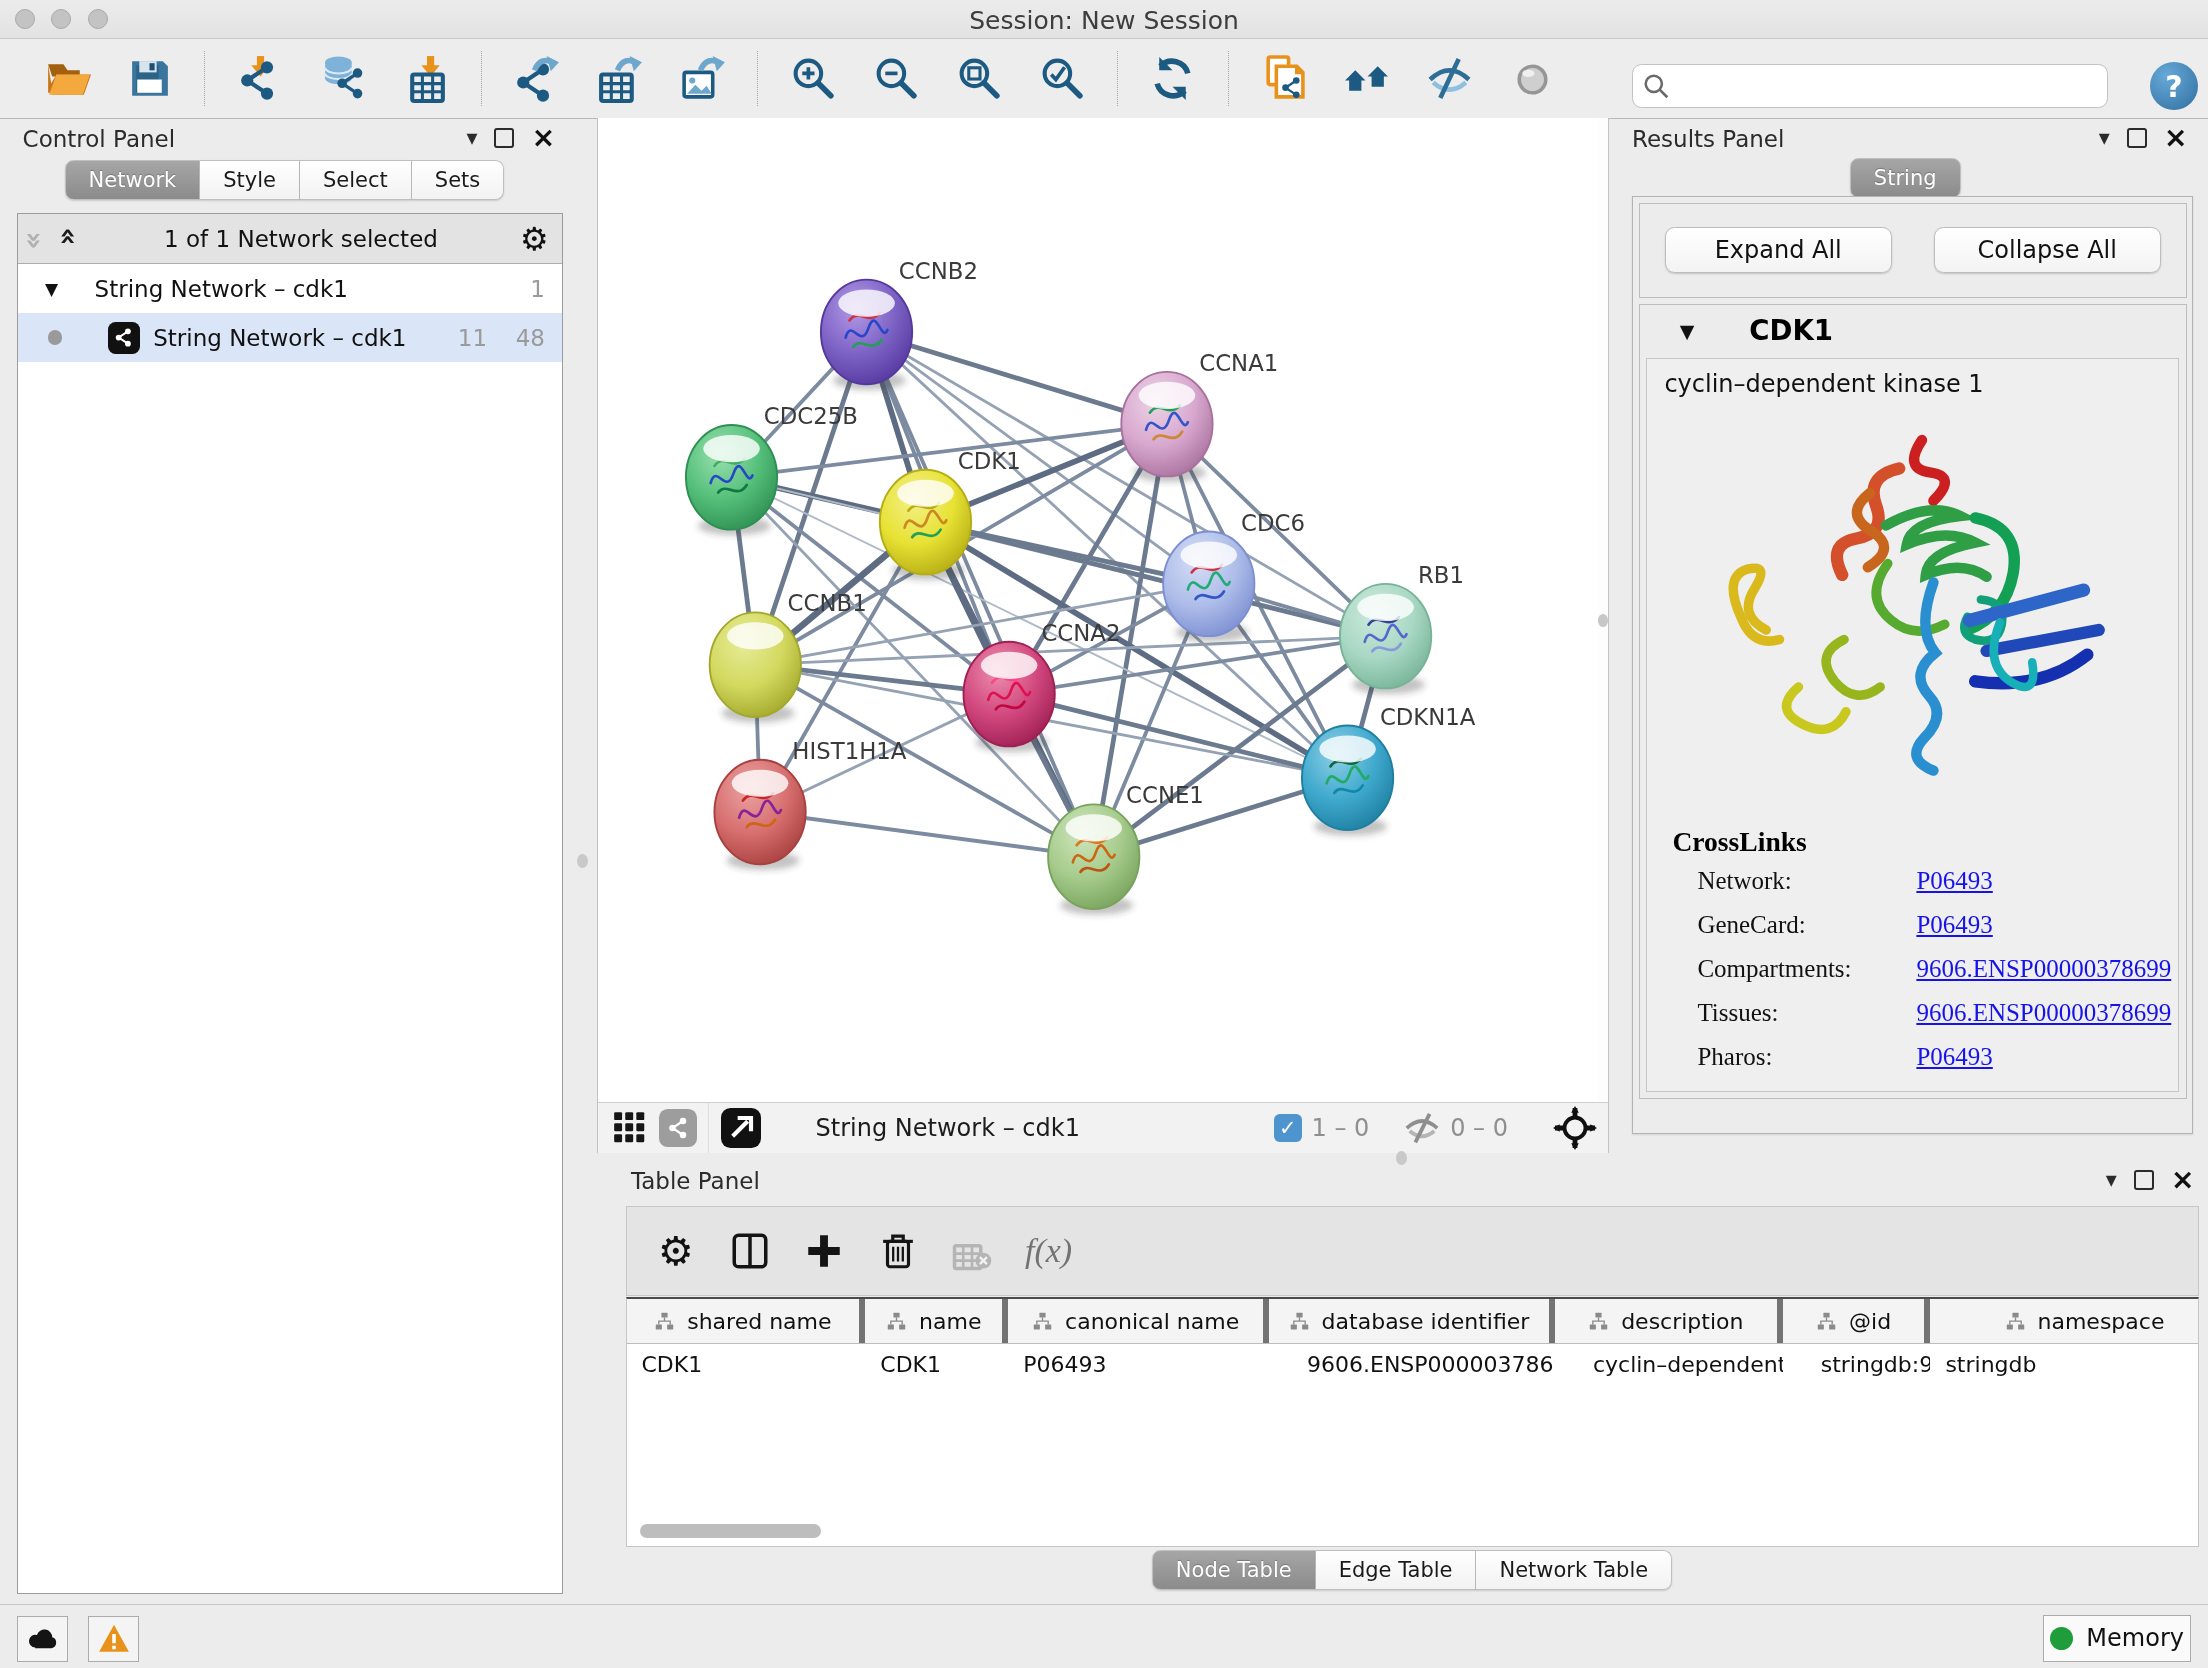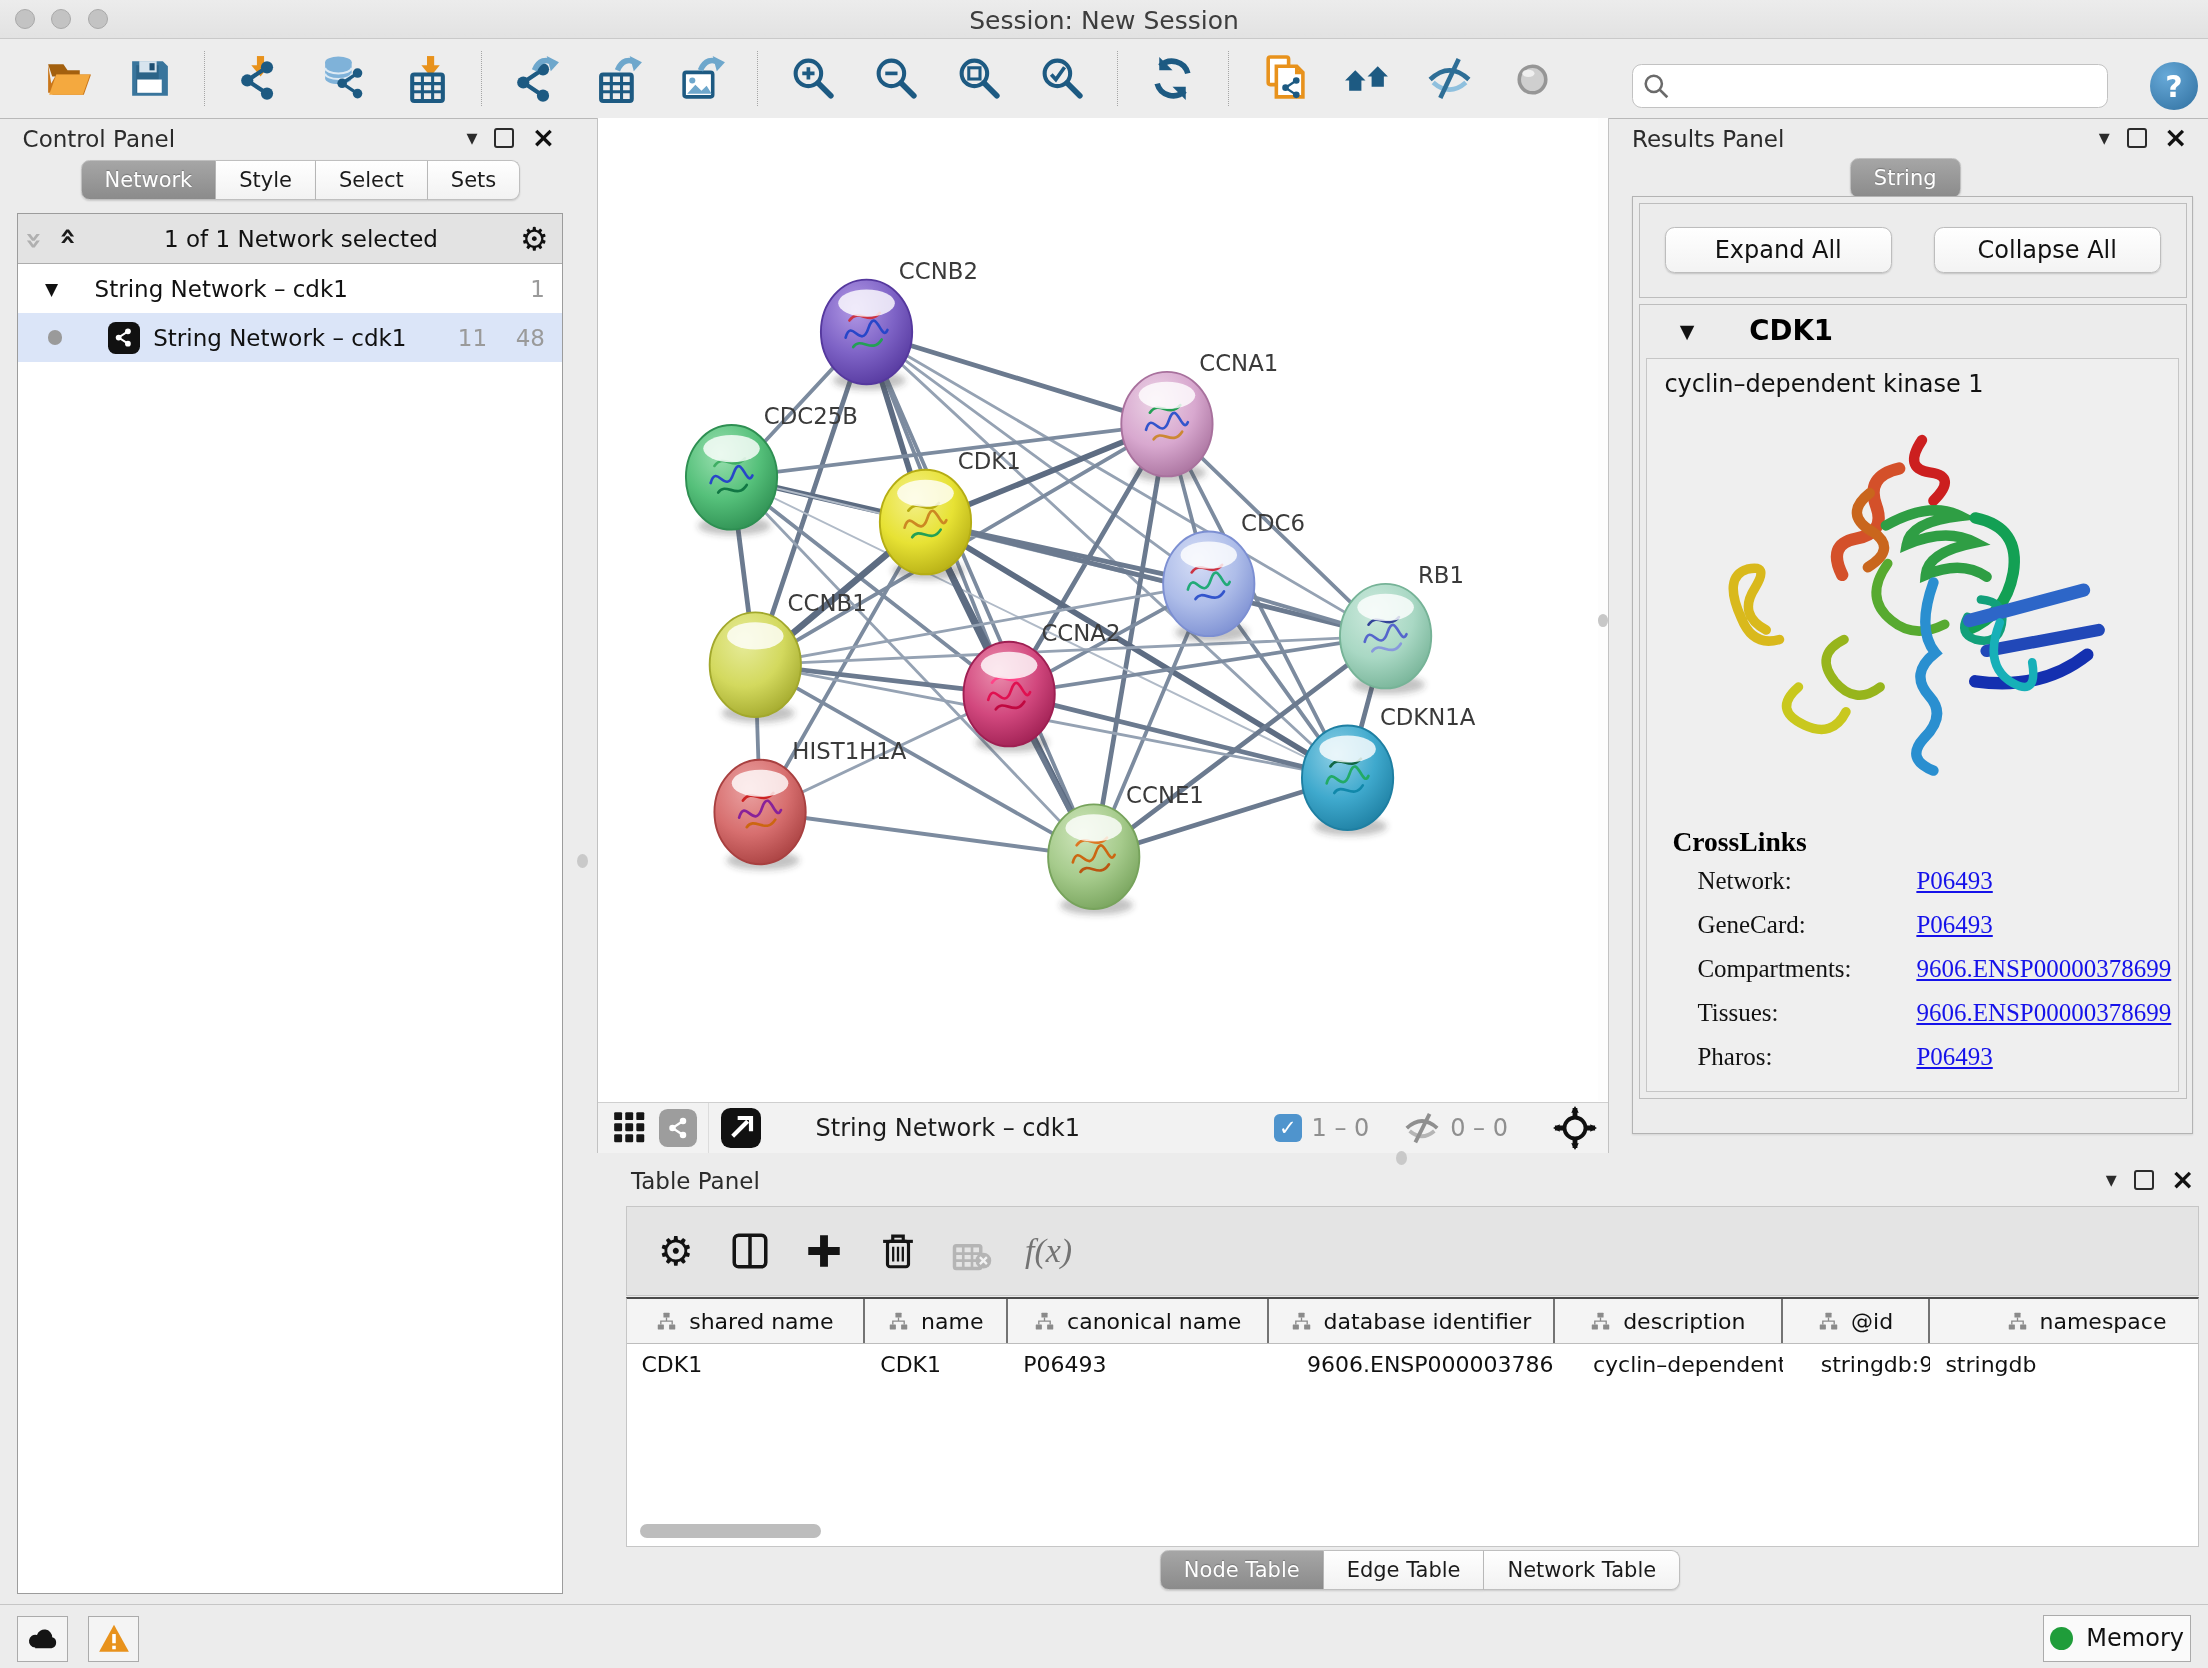--- a/index.html
+++ b/index.html
@@ -23,21 +23,21 @@
   #help-btn{position:absolute;left:2150px;top:23px;width:48px;height:48px;border-radius:50%;background:radial-gradient(circle at 35% 30%,#67a9d8,#2f6f9f);color:#fff;font-weight:bold;font-size:30px;display:flex;align-items:center;justify-content:center;}
 
   
   .panel-head{position:absolute;left:15px;right:9.5px;top:3.8px;height:28.5px;font-size:23px;color:#2b2b2b;}
   .head-btns{position:absolute;right:3.8px;top:1.9px;display:flex;align-items:center;gap:17px;}
   .hb-collapse{font-size:14.3px;color:#2b2b2b;}
   .hb-float{width:16px;height:16px;border:2.4px solid #2b2b2b;border-radius:2.9px;}
   .hb-close{font-size:28.5px;font-weight:bold;color:#111;line-height:19px;}
 
   
-  .segbar{display:flex;margin-left:16px;}
+  .segbar{display:flex;}
   .seg{height:38px;line-height:38px;padding:0 23px;font-size:21px;background:linear-gradient(#ffffff,#f2f2f2);border:1px solid #bfbfbf;border-left:none;color:#1a1a1a;box-shadow:0 1px 1.9px rgba(0,0,0,.15);}
   .seg:first-child{border-left:1px solid #bfbfbf;border-radius:8.6px 0 0 8.6px;}
   .seg:last-child{border-radius:0 8.6px 8.6px 0;}
   .seg.sel{background:linear-gradient(#a6a6a6,#8b8b8b);color:#fff;text-shadow:0 -1px 1px rgba(0,0,0,.25);}
 
   
   #control-panel{position:absolute;left:7.6px;top:122px;width:561px;height:1476px;}
   #cp-tabs{position:absolute;left:57px;top:38px;}
   #cp-box{position:absolute;left:9.5px;top:91px;right:5.7px;bottom:3.8px;border:1px solid #9c9c9c;background:#fff;}
   #cp-toolstrip{position:absolute;left:0;top:0;right:0;height:49px;background:#e3e3e3;border-bottom:1px solid #adadad;display:flex;align-items:center;}
@@ -94,21 +94,21 @@
 
   
   #table-panel{position:absolute;left:616px;top:1164px;right:0;height:436px;}
   #tp-toolbox{position:absolute;left:9.5px;right:9.5px;top:42px;height:88px;background:#e4e4e4;border:1px solid #c6c6c6;display:flex;align-items:center;}
   .tp-icon{width:49px;height:49px;margin-left:25px;display:flex;align-items:center;justify-content:center;}
   .tp-icon svg{width:42px;height:42px;}
   #tp-gear{font-size:40px;color:#111;}
   #tp-fx{font-family:"Liberation Serif","DejaVu Serif",serif;font-style:italic;font-size:34px;color:#737373;margin-left:28.5px;}
   #tp-table{position:absolute;left:9.5px;right:9.5px;top:133px;height:247px;background:#fff;border:1px solid #c6c6c6;border-top:2.9px solid #4a4a4a;overflow:hidden;}
   #tp-header{display:flex;height:44px;background:#f4f4f4;border-bottom:1px solid #bdbdbd;}
-  .th{display:flex;align-items:center;justify-content:center;gap:12px;border-right:2px solid #737373;font-size:22px;color:#111;flex:none;box-sizing:border-box;overflow:hidden;white-space:nowrap;}
+  .th{display:flex;align-items:center;justify-content:center;gap:12px;border-right:6px solid #737373;font-size:22px;color:#111;flex:none;box-sizing:border-box;overflow:hidden;white-space:nowrap;}
   .th svg{width:21px;height:21px;flex:none;}
   #tp-row{display:flex;height:44px;}
   .td{flex:none;box-sizing:border-box;font-size:22px;color:#111;padding:7.6px 0 0 15px;overflow:hidden;white-space:nowrap;}
   #tp-hscroll{position:absolute;left:13.3px;bottom:7.6px;width:181px;height:14.3px;border-radius:7.6px;background:#bdbdbd;}
   #tp-tabs{position:absolute;left:0;right:0;top:386px;display:flex;justify-content:center;}
   .seg{white-space:nowrap;}
 
   
   #status-bar{position:absolute;left:0;bottom:0;width:100%;height:63px;background:#ececec;border-top:1px solid #c6c6c6;}
   .sb-btn{position:absolute;top:10.5px;width:49px;height:44px;background:#f4f4f4;border:1.4px solid #ababab;display:flex;align-items:center;justify-content:center;}

